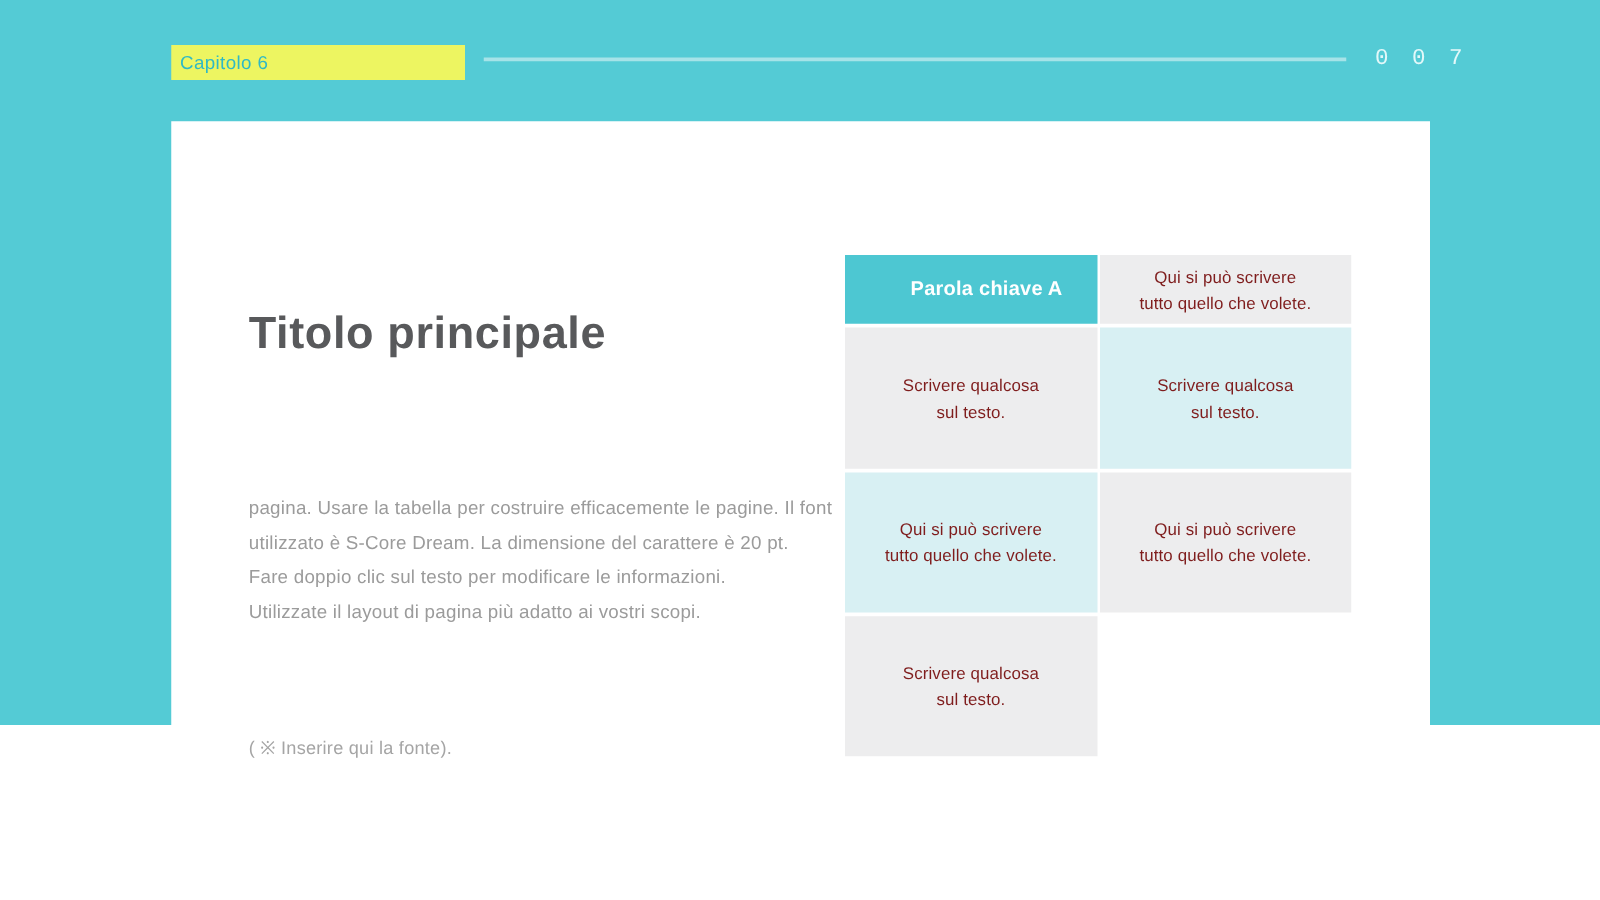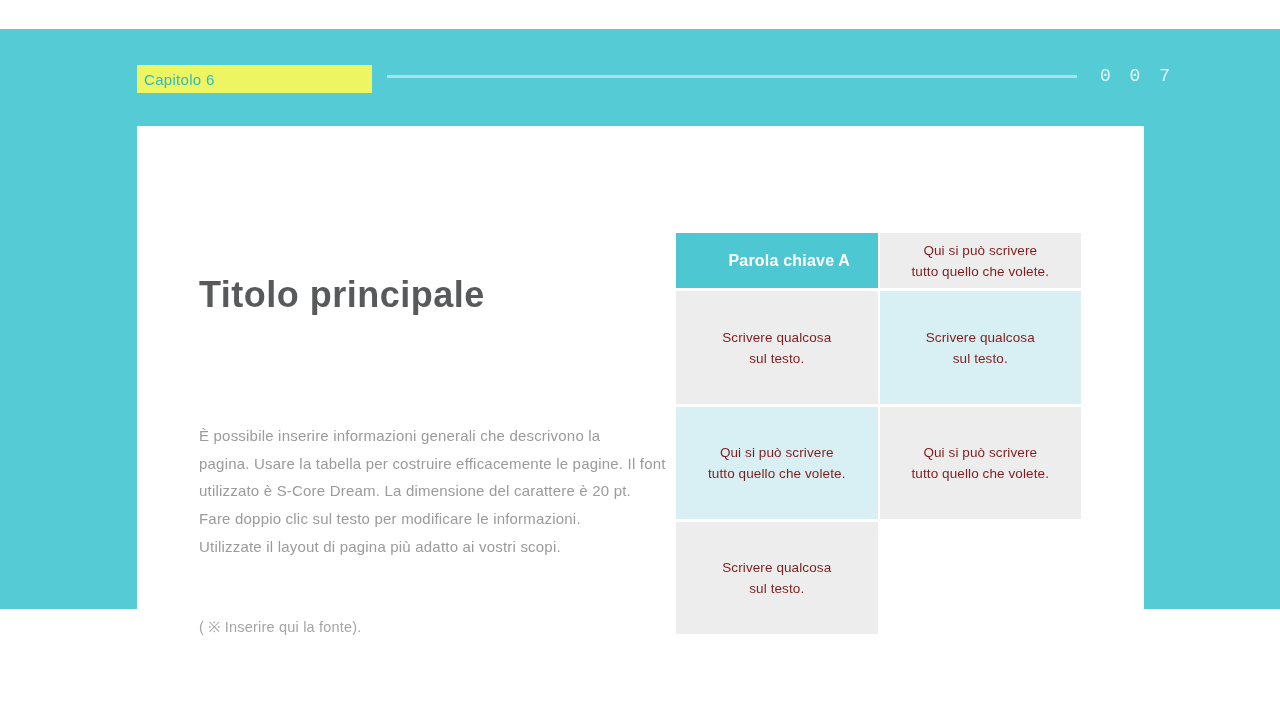--- a/index.html
+++ b/index.html
@@ -4,21 +4,20 @@
 <style>
   html, body { margin: 0; padding: 0; }
   body {
     font-family: "Liberation Sans", sans-serif;
     width: 1280px; height: 720px; overflow: hidden;
   }
   .slide {
     position: relative;
     width: 1280px; height: 580px;
     background: #54CBD5;
-    margin-top: 29px;
   }
   
   .chapter-badge {
     position: absolute;
     left: 137px; top: 36px;
     width: 235px; height: 28px;
     background: #EDF561;
     display: flex; align-items: center;
   }
   .chapter-badge span {
@@ -131,21 +130,20 @@
   <div class="top-line"></div>
 
   <div class="page-number">0 0 7</div>
 
   <div class="card">
 
 
     <h1 class="title">Titolo principale</h1>
 
     <div class="body-text">
-      <div class="body-line">È possibile inserire informazioni generali che descrivono la</div>
       <div class="body-line">pagina. Usare la tabella per costruire efficacemente le pagine. Il font</div>
       <div class="body-line">utilizzato è S-Core Dream. La dimensione del carattere è 20 pt.</div>
       <div class="body-line">Fare doppio clic sul testo per modificare le informazioni.</div>
       <div class="body-line">Utilizzate il layout di pagina più adatto ai vostri scopi.</div>
     </div>
 
     <div class="source-note">( ※ Inserire qui la fonte).</div>
 
     <div class="kw-table">
       <div class="th">Parola chiave A</div>

